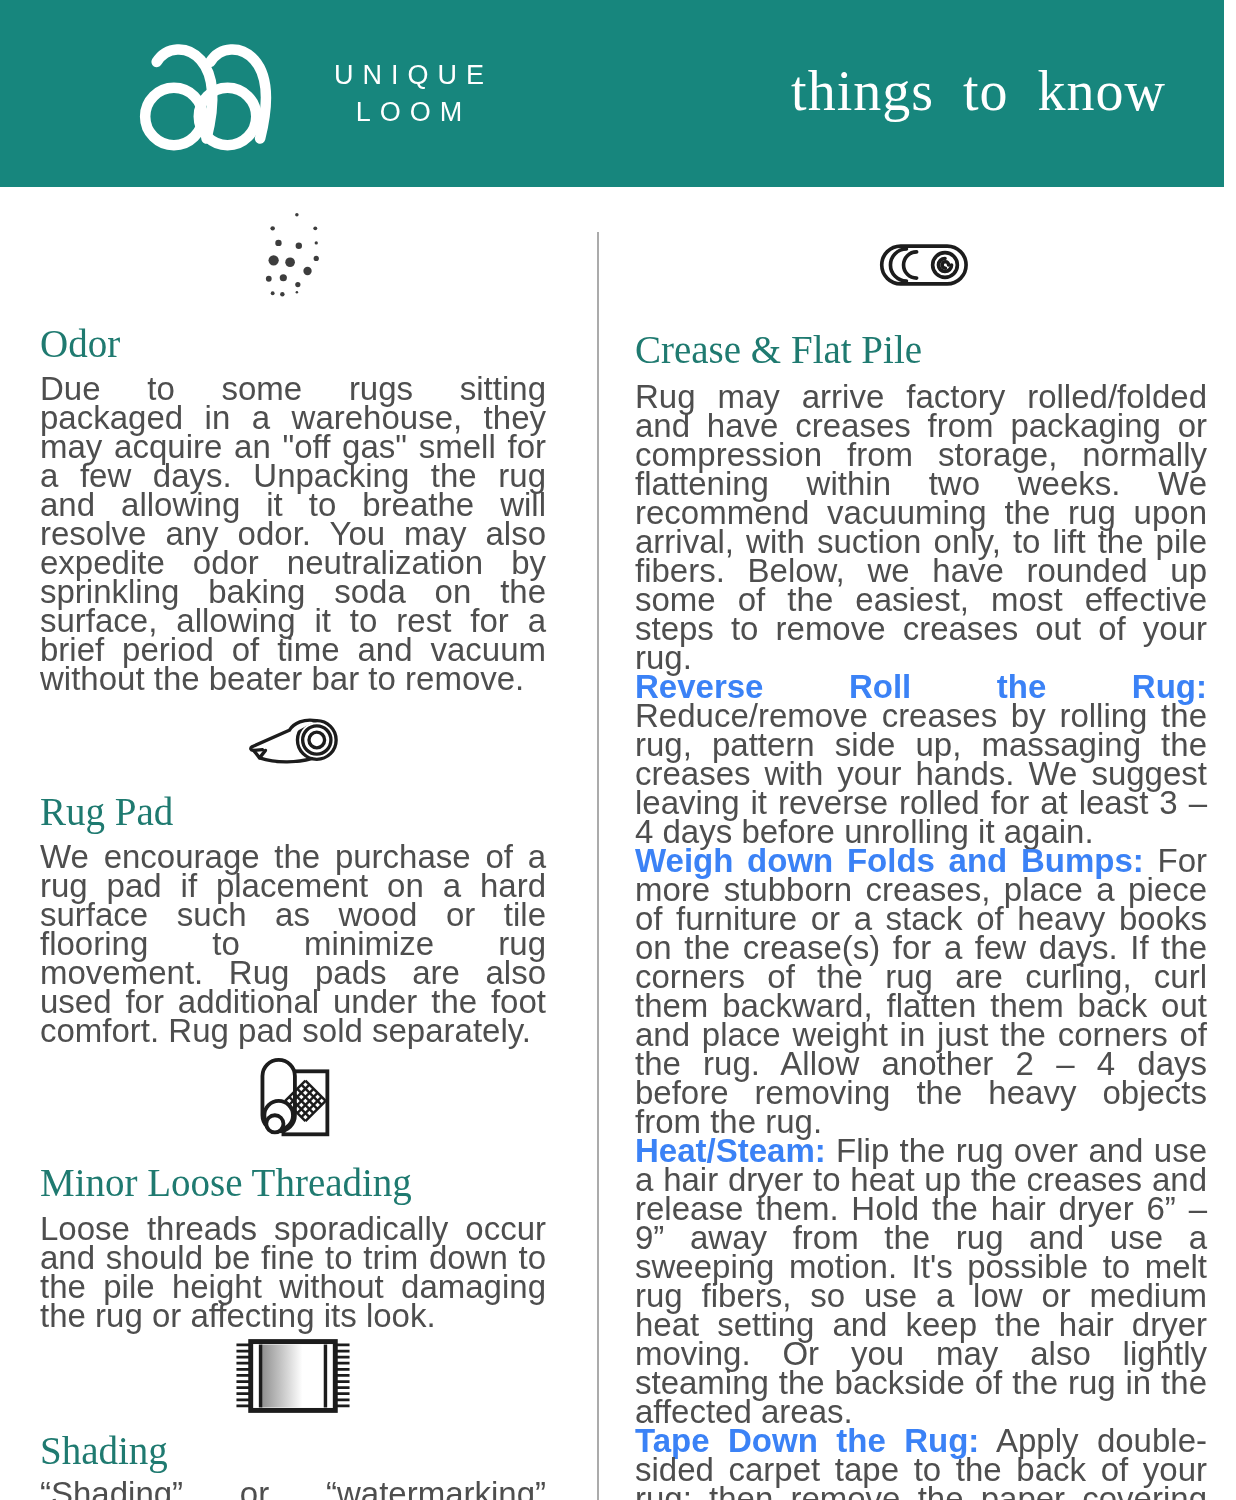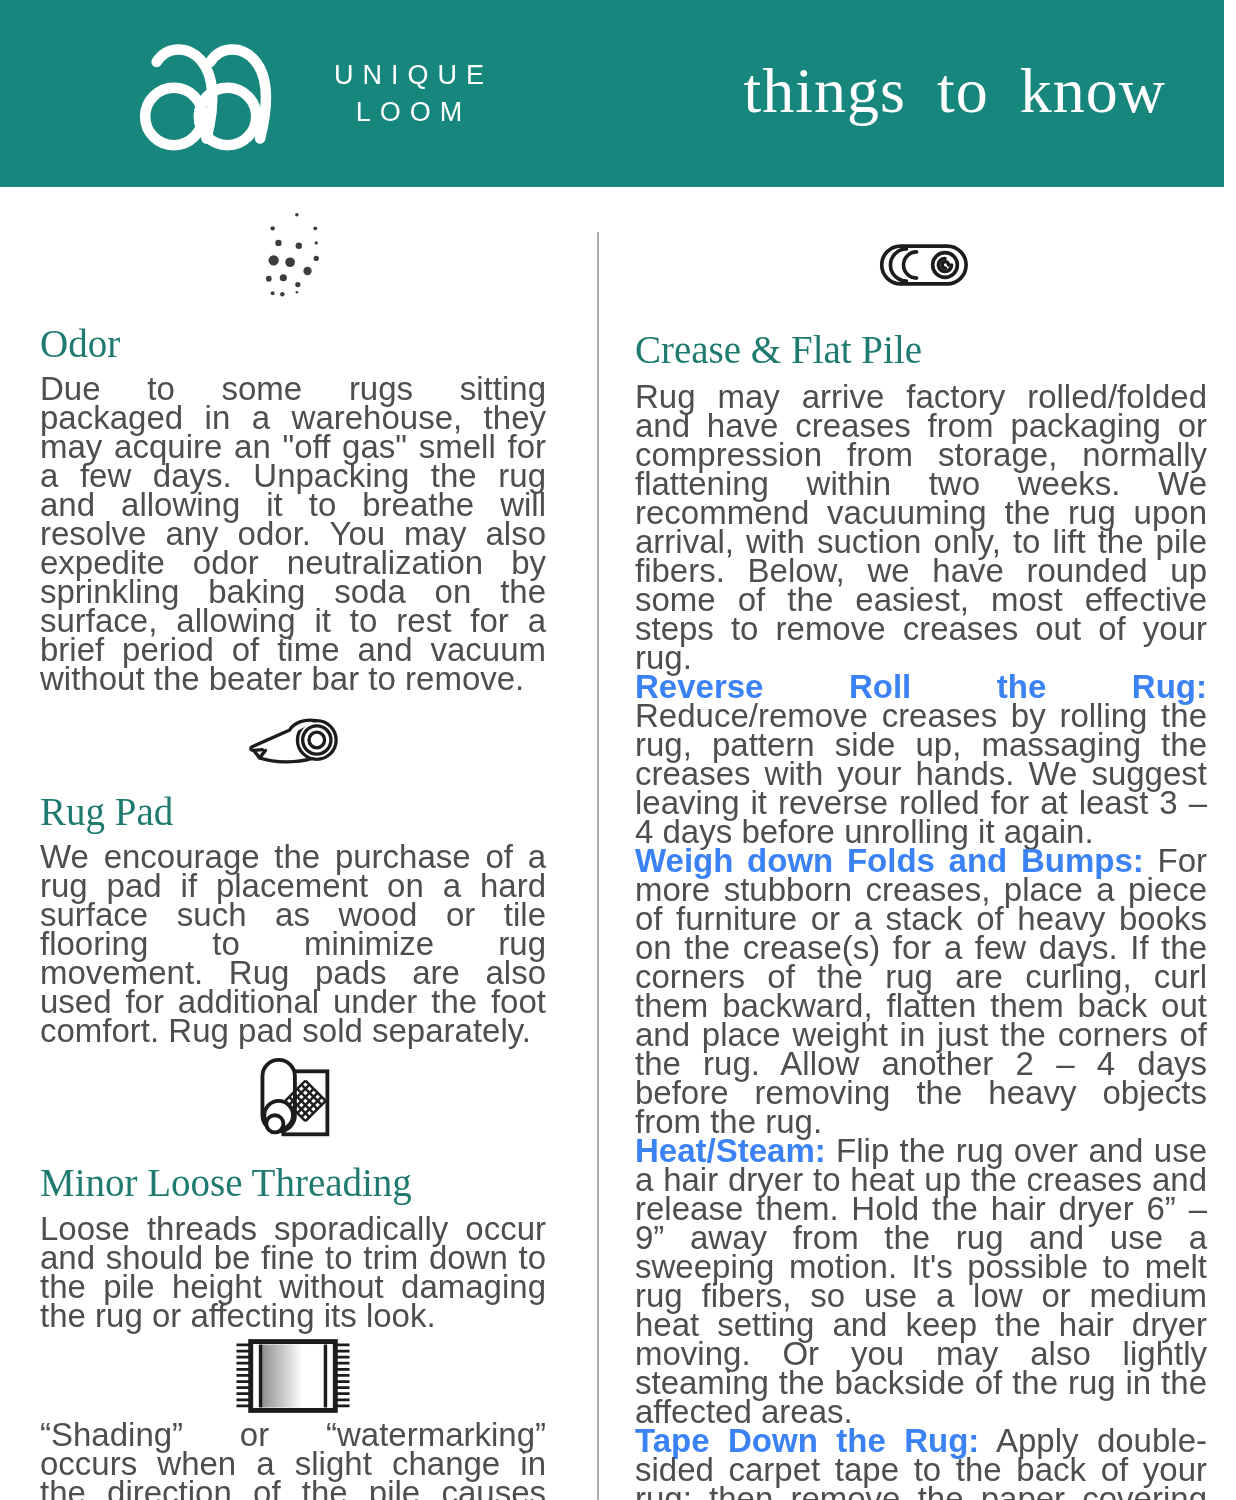--- a/index.html
+++ b/index.html
@@ -25,21 +25,21 @@
     font-size:27px;
     letter-spacing:9px;
     line-height:37px;
     text-align:center;
     white-space:nowrap;
   }
   .header-title{
     margin-left:auto;
     color:#fff;
     font-family:"Liberation Serif", serif;
-    font-size:64px;
+    font-size:56px;
     letter-spacing:1px;
     word-spacing:14px;
     white-space:nowrap;
     padding-bottom:6px;
   }
   
   .divider{
     position:absolute;left:597px;top:232px;bottom:0;width:2px;
     background:#ababab;
   }
@@ -191,20 +191,21 @@
             </linearGradient>
           </defs>
           <line x1="9" y1="5" x2="9" y2="71" stroke="#1c1c1c" stroke-width="13" stroke-dasharray="2.8 3.4"></line>
           <line x1="111" y1="5" x2="111" y2="71" stroke="#1c1c1c" stroke-width="13" stroke-dasharray="2.8 3.4"></line>
           <rect x="17" y="3" width="86" height="70" fill="#ffffff" stroke="#1c1c1c" stroke-width="5"></rect>
           <rect x="28" y="6" width="64" height="64" fill="url(#shadeGrad)"></rect>
           <line x1="27" y1="6" x2="27" y2="70" stroke="#1c1c1c" stroke-width="3.5"></line>
           <line x1="93" y1="6" x2="93" y2="70" stroke="#1c1c1c" stroke-width="3.5"></line>
         </svg>
       </div>
+      <h2>Shading</h2>
       <p class="body">“Shading” or “watermarking” occurs when a slight change in the direction of the pile causes light to reflect differently than it does in the surrounding areas, appearing darker. This is an inherent characteristic of almost all pile rugs and is not considered a defect.</p>
     </div>
 
   </div>
 
   <div class="col col-right">
 
     <div class="icon-wrap">
       <svg width="96" height="44" viewBox="0 0 132 58" fill="none" stroke="#1c1c1c" stroke-width="5" stroke-linecap="round">
         <rect x="12" y="3" width="116" height="52" rx="26" fill="#fff"></rect>

